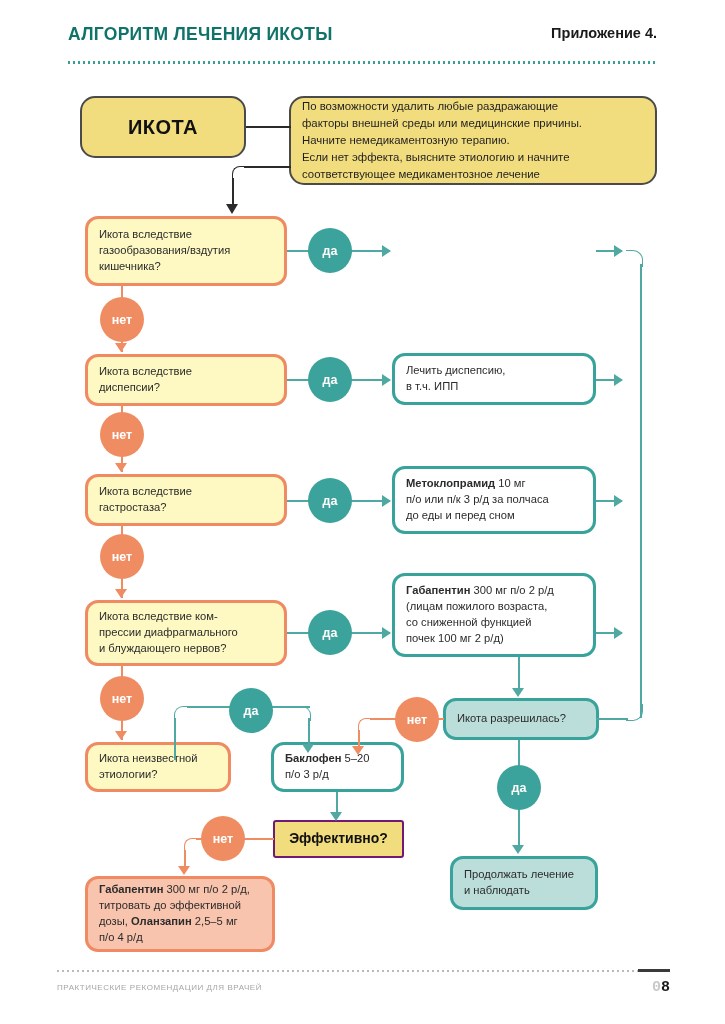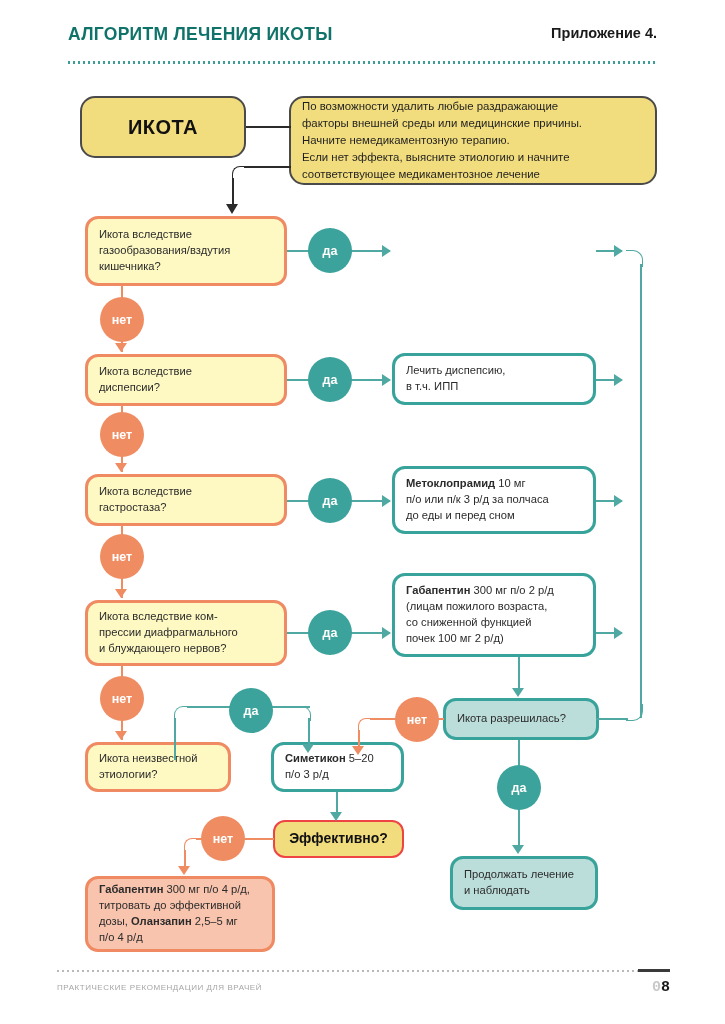--- a/index.html
+++ b/index.html
@@ -73,21 +73,21 @@
   .n-treat{           
     background:#ffffff;border:3.2px solid #37a39b;
   }
   .n-tealfill{        
     background:#bcdedb;border:3.2px solid #37a39b;justify-content:flex-end;
   }
   .n-orangefill{      
     background:#f9c4ae;border:3.2px solid #ef8a62;
   }
   .n-effect{          
-    background:#f2dd7e;border:2px solid #ef4444;border-radius:12px;
+    background:#f2dd7e;border:2px solid #701a75;border-radius:3px;
     justify-content:center;
   }
   .n-effect .txt{text-align:center;font-size:14px;font-weight:bold;color:#111;}
 
   .pad{padding:0 11px;}
 
   
   .pill{
     position:absolute;border-radius:50%;
     display:flex;align-items:center;justify-content:center;
@@ -278,41 +278,41 @@
   <div class="ln teal" style="left:174px;top:718px;width:1.8px;height:42px;"></div>
   <div class="elb" style="left:174px;top:706px;width:14px;height:14px;border-width:1.8px 0 0 1.8px;border-top-left-radius:9px;"></div>
   <div class="ln teal" style="left:187px;top:706px;width:123px;height:1.8px;"></div>
   <div class="elb" style="left:296px;top:706px;width:14px;height:14px;border-width:1.8px 1.8px 0 0;border-top-right-radius:9px;"></div>
   <div class="ln teal" style="left:308.2px;top:718px;width:1.8px;height:28px;"></div>
   <div class="arw arw-d a-teal-d" style="left:302px;top:744px;"></div>
   <div class="pill pill-yes" style="left:229px;top:688px;width:44px;height:45px;">да</div>
 
   <div class="node n-treat pad" style="left:271px;top:742px;width:133px;height:50px;">
     <span class="txt">
-      <b>Симетикон</b><span> 5–20</span><br>
+      <b>Баклофен</b><span> 5–20</span><br>
       <span>п/о 3 р/д</span>
     </span>
   </div>
 
   <div class="ln teal" style="left:336px;top:792px;width:2px;height:24px;"></div>
   <div class="arw arw-d a-teal-d" style="left:330px;top:812px;"></div>
 
   <div class="node n-effect" style="left:273px;top:820px;width:131px;height:38px;">
     <span class="txt">Эффективно?</span>
   </div>
 
   <div class="ln orange" style="left:196px;top:838px;width:78px;height:1.8px;"></div>
   <div class="elb elb-o" style="left:184px;top:838px;width:13px;height:13px;border-width:1.8px 0 0 1.8px;border-top-left-radius:8px;"></div>
   <div class="ln orange" style="left:184px;top:850px;width:1.8px;height:20px;"></div>
   <div class="arw arw-d a-orange-d" style="left:178px;top:866px;"></div>
   <div class="pill pill-no" style="left:201px;top:816px;width:44px;height:45px;">нет</div>
 
   <div class="node n-orangefill pad" style="left:85px;top:876px;width:190px;height:76px;">
     <span class="txt">
-      <b>Габапентин</b><span> 300 мг п/о 4 р/д,</span><br>
+      <b>Габапентин</b><span> 300 мг п/о 2 р/д,</span><br>
       <span>титровать до эффективной</span><br>
       <span>дозы, </span><b>Оланзапин</b><span> 2,5–5 мг</span><br>
       <span>п/о 4 р/д</span>
     </span>
   </div>
 
   <div class="ftr-dots"></div>
   <div class="ftr-rule"></div>
   <div class="ftr-text">ПРАКТИЧЕСКИЕ РЕКОМЕНДАЦИИ ДЛЯ ВРАЧЕЙ</div>
   <div class="ftr-page"><span class="pale">0</span><span>8</span></div>

